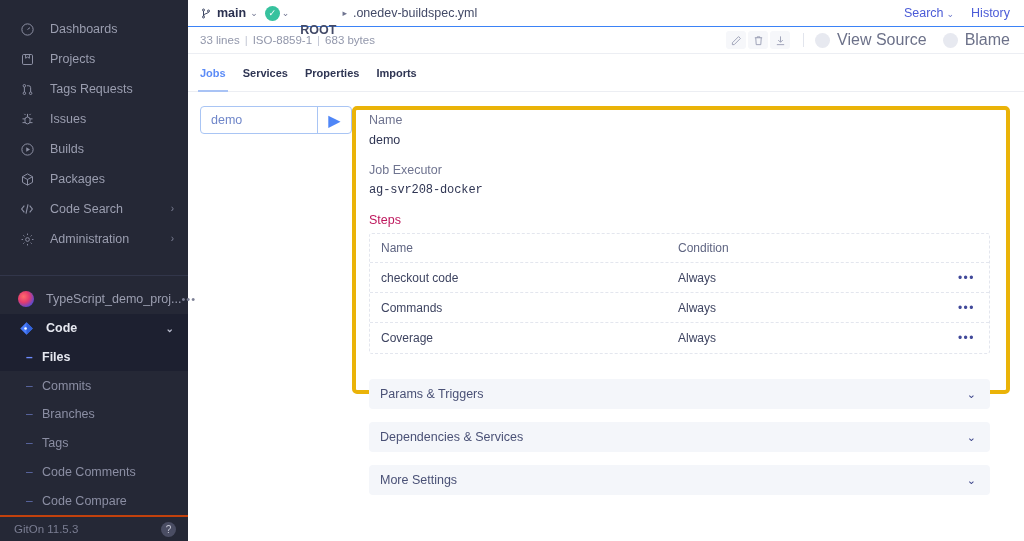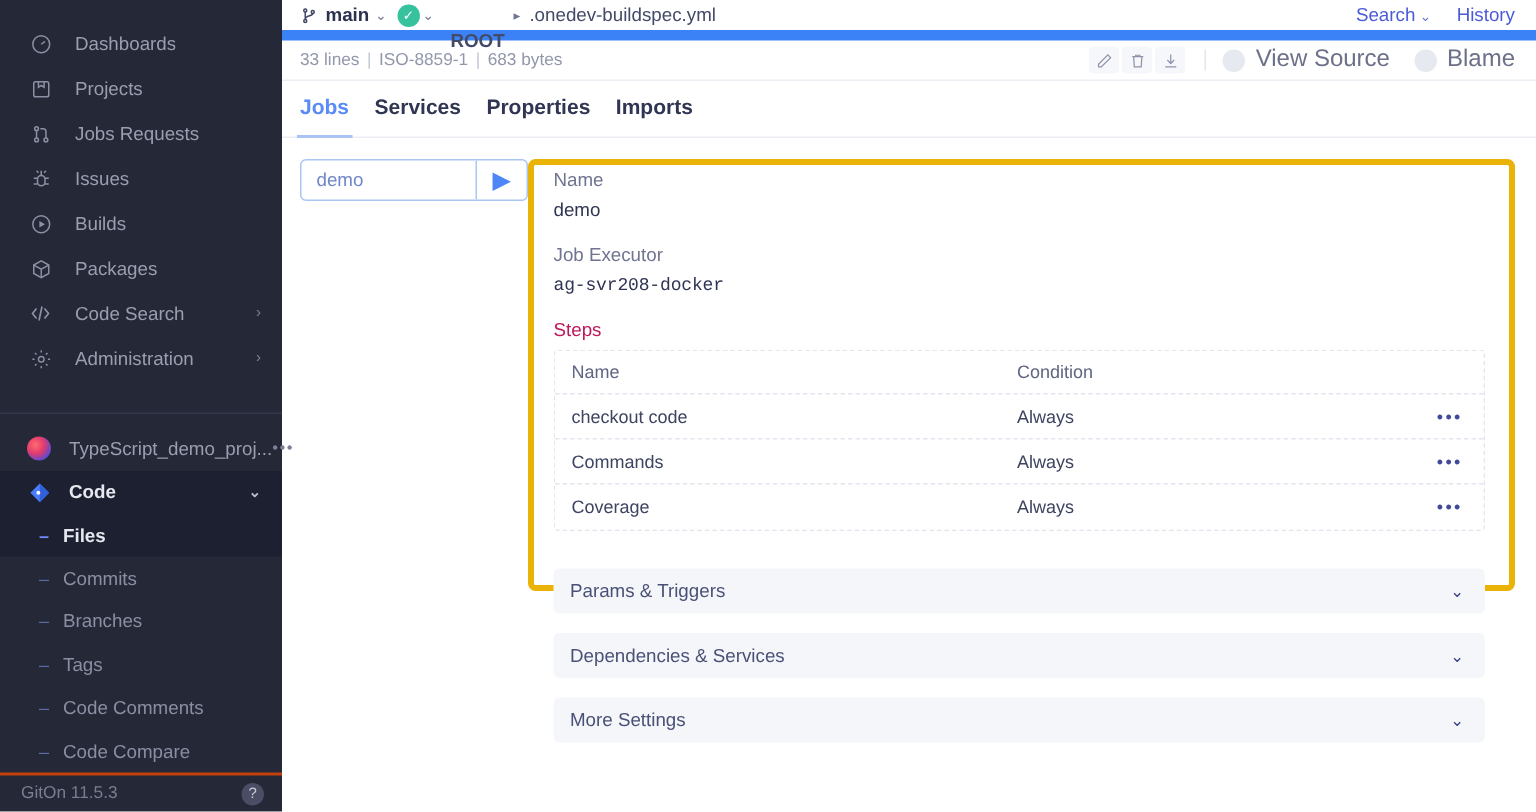--- a/index.html
+++ b/index.html
@@ -96,21 +96,21 @@
     background: #4a4d63; color: #c7c9d6; font-size: 10px;
     display: flex; align-items: center; justify-content: center;
   }
 
   
   .main { flex: 1; height: 541px; background: #fff; display: flex; flex-direction: column; }
 
   .topbar {
     height: 27px; display: flex; align-items: center;
     padding: 0 14px 0 12px;
-    border-bottom: 7px solid #3b82f6;
+    border-bottom: 1px solid #3b82f6;
     font-size: 12.5px;
   }
   .branch-ico { color: #3e4763; margin-right: 5px; display:flex; align-items:center;}
   .crumb-branch { color: #2b3150; font-weight: 600; margin-right: 3px; }
   .chev-sm { color: #6f7490; font-size: 9px; margin: 0 7px 0 1px; }
   .build-ok {
     width: 15px; height: 15px; border-radius: 50%; background: #37c29e;
     display: flex; align-items: center; justify-content: center;
     color: #fff; font-size: 9px; margin-right: 1px;
   }
@@ -143,21 +143,21 @@
   }
   .toglabel { color: #6c7189; font-size: 16px; margin-right: 16px; cursor: pointer; }
 
   .tabs {
     height: 38px; display: flex; align-items: flex-end;
     padding: 0 0 0 12px;
     border-bottom: 1px solid #eceef3;
     gap: 17px;
   }
   .tab {
-    font-size: 14px; font-weight: bold; color: #2f3553;
+    font-size: 11px; font-weight: bold; color: #2f3553;
     padding-bottom: 12px; cursor: pointer; position: relative;
   }
   .tab.active { color: #5b8bf7; }
   .tab.active::after {
     content: ""; position: absolute; left: -2px; right: -2px; bottom: -1px;
     height: 2px; background: #a9c3f5;
   }
 
   .body { flex: 1; display: flex; padding: 14px 14px 0 12px; gap: 0; }
 
@@ -252,21 +252,21 @@
 
       <div class="nav-item">
         <span class="ico">
           <svg width="15" height="15" viewBox="0 0 24 24" fill="none" stroke="currentColor" stroke-width="1.6">
               <circle cx="7" cy="6" r="2"></circle>
               <circle cx="7" cy="18" r="2"></circle>
               <circle cx="17" cy="18" r="2"></circle>
               <path d="M7 8v8M17 16V9a3 3 0 0 0-3-3h-3"></path>
             </svg>
         </span>
-        <span class="lbl">Jobs Requests</span>
+        <span class="lbl">Tags Requests</span>
       </div>
 
       <div class="nav-item">
         <span class="ico">
           <svg width="15" height="15" viewBox="0 0 24 24" fill="none" stroke="currentColor" stroke-width="1.6">
               <rect x="8" y="8" width="8" height="11" rx="4"></rect>
               <path d="M12 3v5M4 11h4M16 11h4M4 17h4M16 17h4M9 5L7 3M15 5l2-2"></path>
             </svg>
         </span>
         <span class="lbl">Issues</span>

